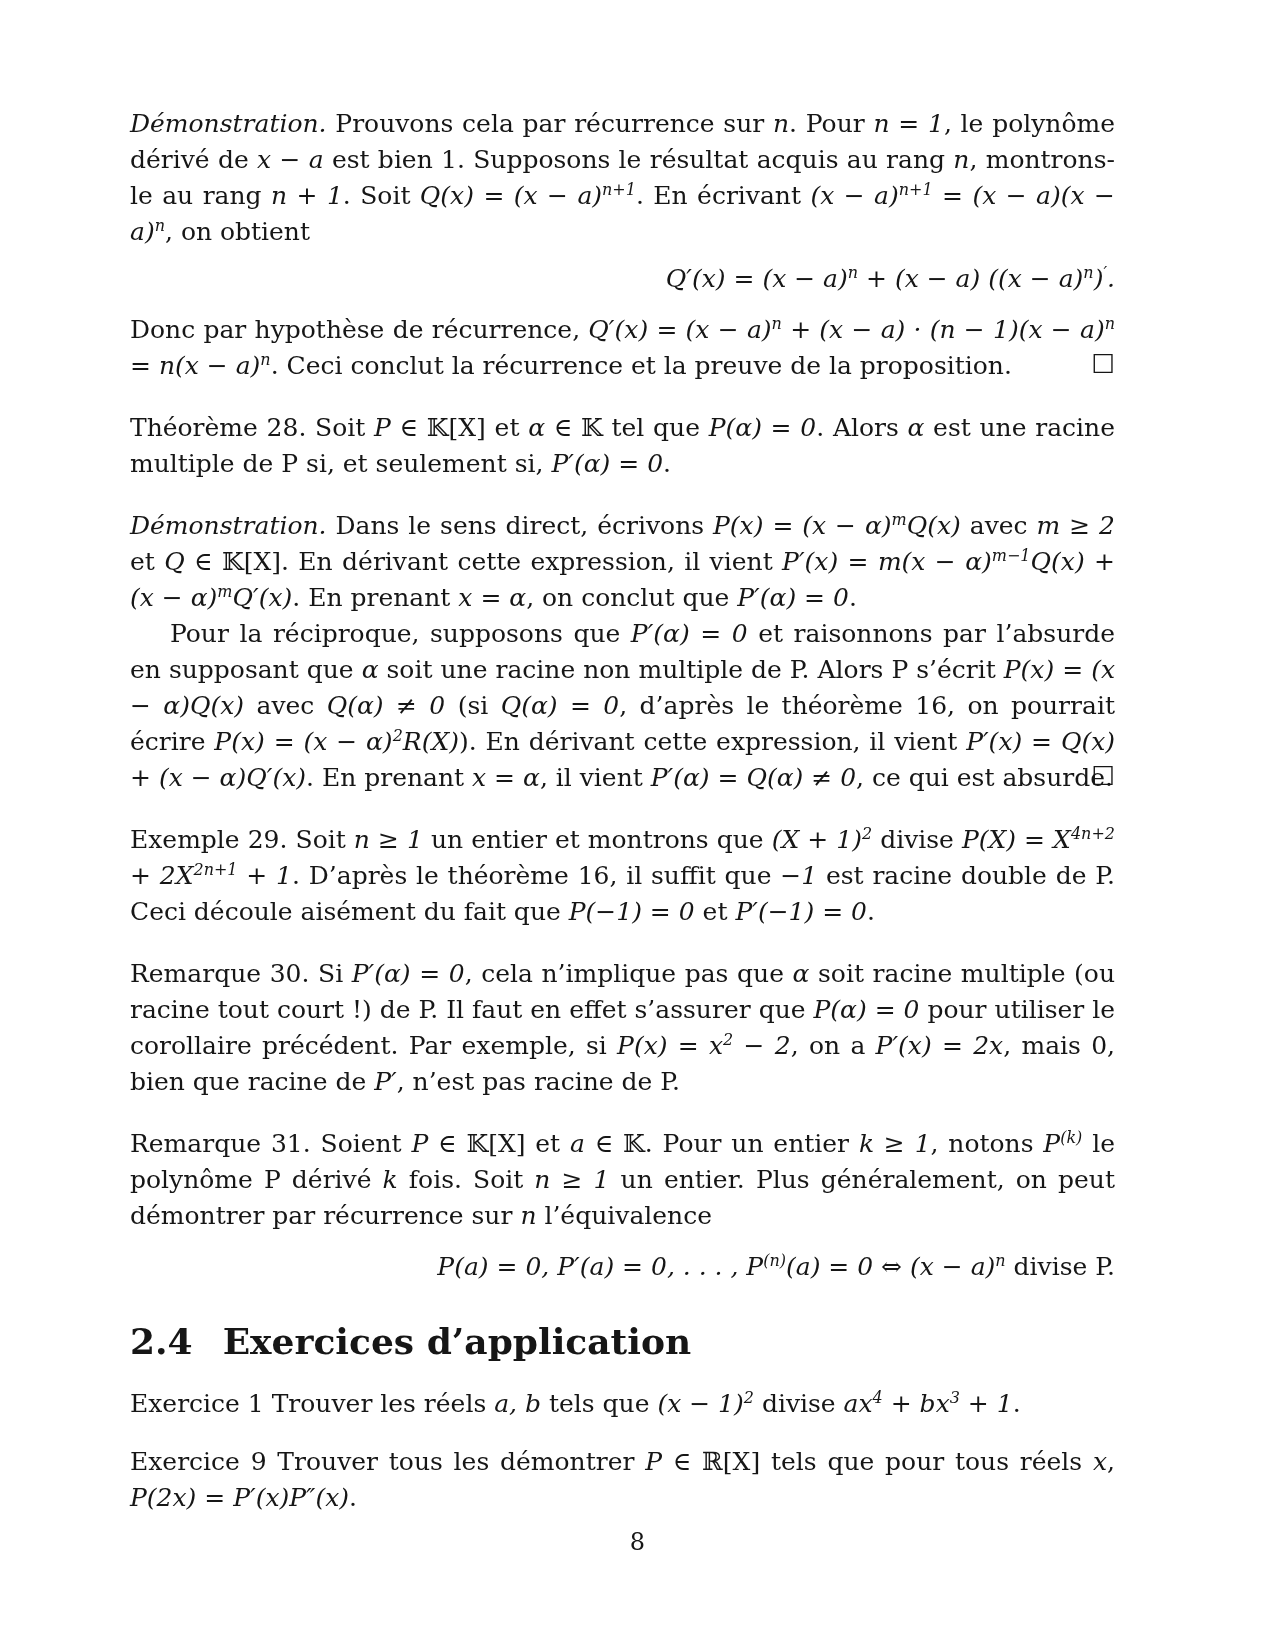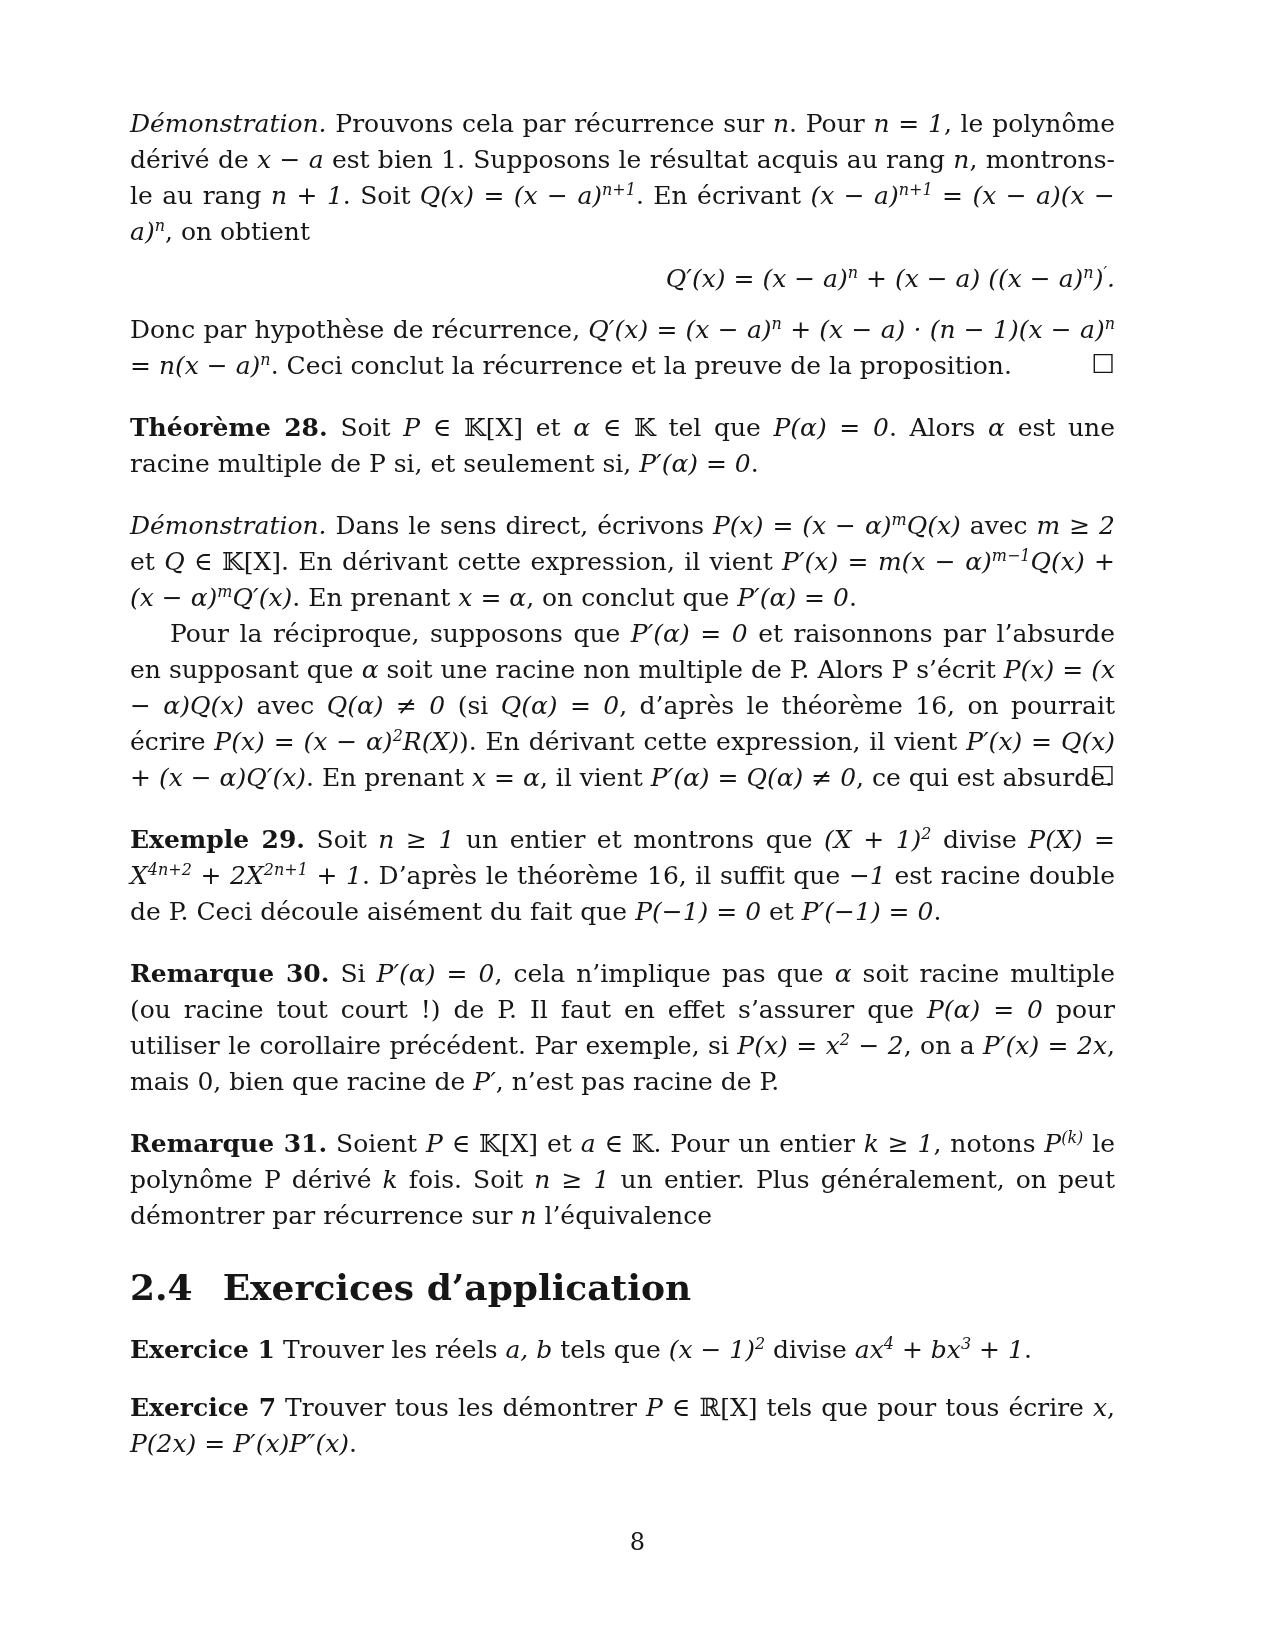--- a/index.html
+++ b/index.html
@@ -29,21 +29,21 @@
   p.tight { margin-bottom: 0; }
   p.indent { text-indent: 40px; }
   .eq {
     text-align: right;
     margin: 8px 0 12px 0;
     line-height: 42px;
   }
   .eq2 { margin: 12px 0 18px 0; }
   .run-r { font-style: normal; }
   .run-i { font-style: italic; }
-  .run-b { font-weight: bold; }
+  .run-b { font-weight: normal; }
   .run-m { font-style: italic; }
   .run-bb {
     font-style: normal;
     font-family: "DejaVu Serif", "DejaVu Sans", serif;
   }
   sup.run-sup {
     font-size: 64%;
     line-height: 0;
     font-style: italic;
   }
@@ -90,25 +90,26 @@
     <p class="block tight"><span class="run-i">Démonstration.</span><span class="run-r"> Dans le sens direct, écrivons </span><span class="run-m">P(x) = (x − α)</span><sup class="run-sup">m</sup><span class="run-m">Q(x)</span><span class="run-r"> avec </span><span class="run-m">m ≥ 2</span><span class="run-r"> et </span><span class="run-m">Q ∈ </span><span class="run-bb">𝕂</span><span class="run-r">[X]. En dérivant cette expression, il vient </span><span class="run-m">P′(x) = m(x − α)</span><sup class="run-sup">m−1</sup><span class="run-m">Q(x) + (x − α)</span><sup class="run-sup">m</sup><span class="run-m">Q′(x)</span><span class="run-r">. En prenant </span><span class="run-m">x = α</span><span class="run-r">, on conclut que </span><span class="run-m">P′(α) = 0</span><span class="run-r">.</span></p>
 
     <p class="block indent"><span class="run-r">Pour la réciproque, supposons que </span><span class="run-m">P′(α) = 0</span><span class="run-r"> et raisonnons par l’absurde en supposant que </span><span class="run-m">α</span><span class="run-r"> soit une racine non multiple de P. Alors P s’écrit </span><span class="run-m">P(x) = (x − α)Q(x)</span><span class="run-r"> avec </span><span class="run-m">Q(α) ≠ 0</span><span class="run-r"> (si </span><span class="run-m">Q(α) = 0</span><span class="run-r">, d’après le théorème 16, on pourrait écrire </span><span class="run-m">P(x) = (x − α)</span><sup class="run-sup">2</sup><span class="run-m">R(X)</span><span class="run-r">). En dérivant cette expression, il vient </span><span class="run-m">P′(x) = Q(x) + (x − α)Q′(x)</span><span class="run-r">. En prenant </span><span class="run-m">x = α</span><span class="run-r">, il vient </span><span class="run-m">P′(α) = Q(α) ≠ 0</span><span class="run-r">, ce qui est absurde.</span><span class="run-sq">□</span></p>
 
     <p class="block"><span class="run-b">Exemple 29.</span><span class="run-r"> Soit </span><span class="run-m">n ≥ 1</span><span class="run-r"> un entier et montrons que </span><span class="run-m">(X + 1)</span><sup class="run-sup">2</sup><span class="run-r"> divise </span><span class="run-m">P(X) = X</span><sup class="run-sup">4n+2</sup><span class="run-m"> + 2X</span><sup class="run-sup">2n+1</sup><span class="run-m"> + 1</span><span class="run-r">. D’après le théorème 16, il suffit que </span><span class="run-m">−1</span><span class="run-r"> est racine double de P. Ceci découle aisément du fait que </span><span class="run-m">P(−1) = 0</span><span class="run-r"> et </span><span class="run-m">P′(−1) = 0</span><span class="run-r">.</span></p>
 
     <p class="block"><span class="run-b">Remarque 30.</span><span class="run-r"> Si </span><span class="run-m">P′(α) = 0</span><span class="run-r">, cela n’implique pas que </span><span class="run-m">α</span><span class="run-r"> soit racine multiple (ou racine tout court !) de P. Il faut en effet s’assurer que </span><span class="run-m">P(α) = 0</span><span class="run-r"> pour utiliser le corollaire précédent. Par exemple, si </span><span class="run-m">P(x) = x</span><sup class="run-sup">2</sup><span class="run-m"> − 2</span><span class="run-r">, on a </span><span class="run-m">P′(x) = 2x</span><span class="run-r">, mais 0, bien que racine de </span><span class="run-m">P′</span><span class="run-r">, n’est pas racine de P.</span></p>
 
     <p class="block tight"><span class="run-b">Remarque 31.</span><span class="run-r"> Soient </span><span class="run-m">P ∈ </span><span class="run-bb">𝕂</span><span class="run-r">[X] et </span><span class="run-m">a ∈ </span><span class="run-bb">𝕂</span><span class="run-r">. Pour un entier </span><span class="run-m">k ≥ 1</span><span class="run-r">, notons </span><span class="run-m">P</span><sup class="run-sup">(k)</sup><span class="run-r"> le polynôme P dérivé </span><span class="run-m">k</span><span class="run-r"> fois. Soit </span><span class="run-m">n ≥ 1</span><span class="run-r"> un entier. Plus généralement, on peut démontrer par récurrence sur </span><span class="run-m">n</span><span class="run-r"> l’équivalence</span></p>
 
+    <div class="eq eq2"><span class="run-m">P(a) = 0, P′(a) = 0, . . . , P</span><sup class="run-sup">(n)</sup><span class="run-m">(a) = 0 ⇔ (x − a)</span><sup class="run-sup">n</sup><span class="run-r"> divise P.</span></div>
 
     <h2 class="heading">
       <span class="num">2.4</span><span>Exercices d’application</span>
     </h2>
 
     <p class="block exo"><span class="run-b">Exercice 1</span><span class="run-r">  Trouver les réels </span><span class="run-m">a, b</span><span class="run-r"> tels que </span><span class="run-m">(x − 1)</span><sup class="run-sup">2</sup><span class="run-r"> divise </span><span class="run-m">ax</span><sup class="run-sup">4</sup><span class="run-m"> + bx</span><sup class="run-sup">3</sup><span class="run-m"> + 1</span><span class="run-r">.</span></p>
 
-    <p class="block exo"><span class="run-b">Exercice 7</span><span class="run-r">  Trouver tous les démontrer </span><span class="run-m">P ∈ </span><span class="run-bb">ℝ</span><span class="run-r">[X] tels que pour tous écrire </span><span class="run-m">x</span><span class="run-r">, </span><span class="run-m">P(2x) = P′(x)P″(x)</span><span class="run-r">.</span></p>
+    <p class="block exo"><span class="run-b">Exercice 9</span><span class="run-r">  Trouver tous les démontrer </span><span class="run-m">P ∈ </span><span class="run-bb">ℝ</span><span class="run-r">[X] tels que pour tous réels </span><span class="run-m">x</span><span class="run-r">, </span><span class="run-m">P(2x) = P′(x)P″(x)</span><span class="run-r">.</span></p>
 
   </div>
 
   <div class="footer">8</div>
 </div>
 
 </body></html>

